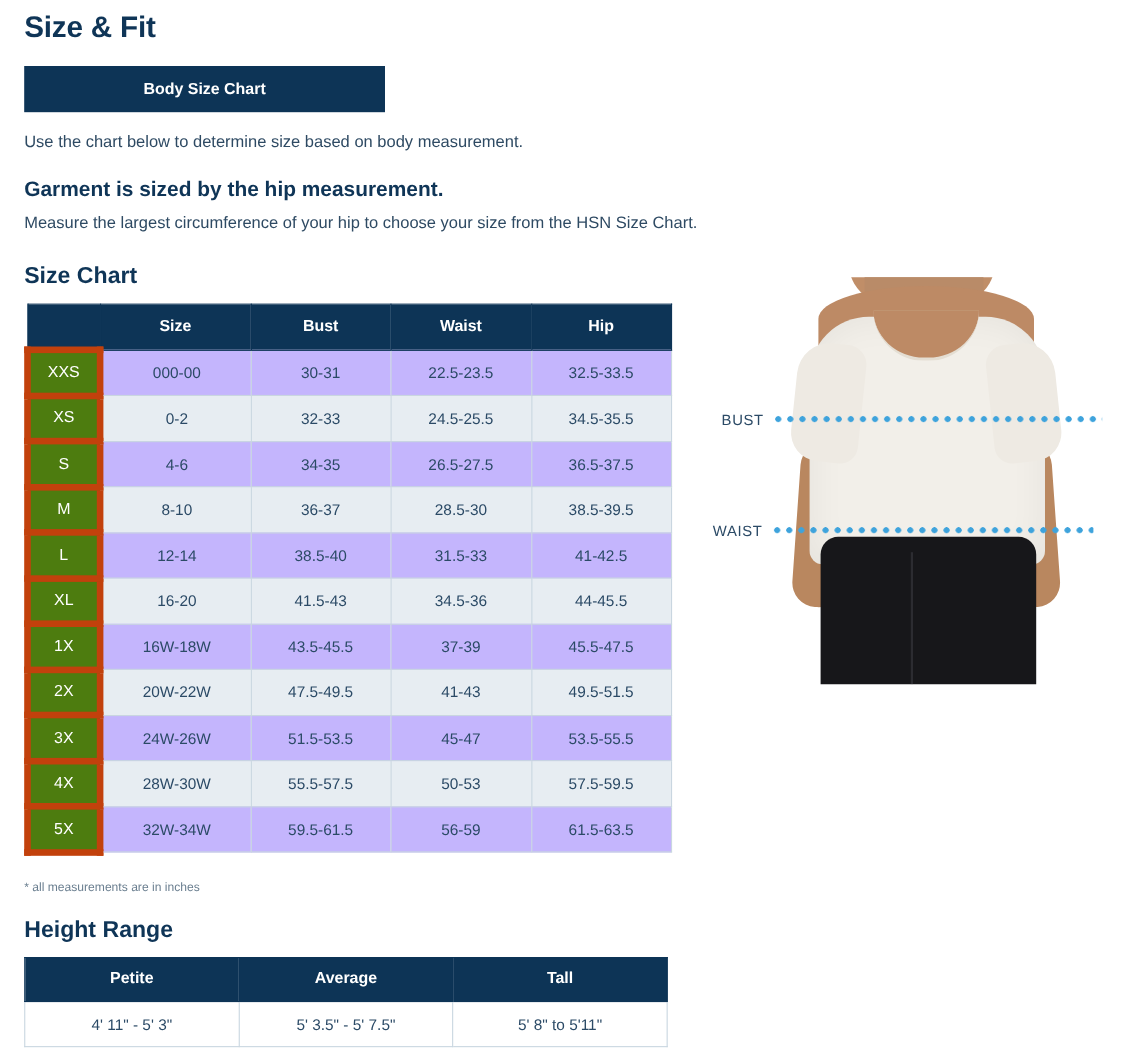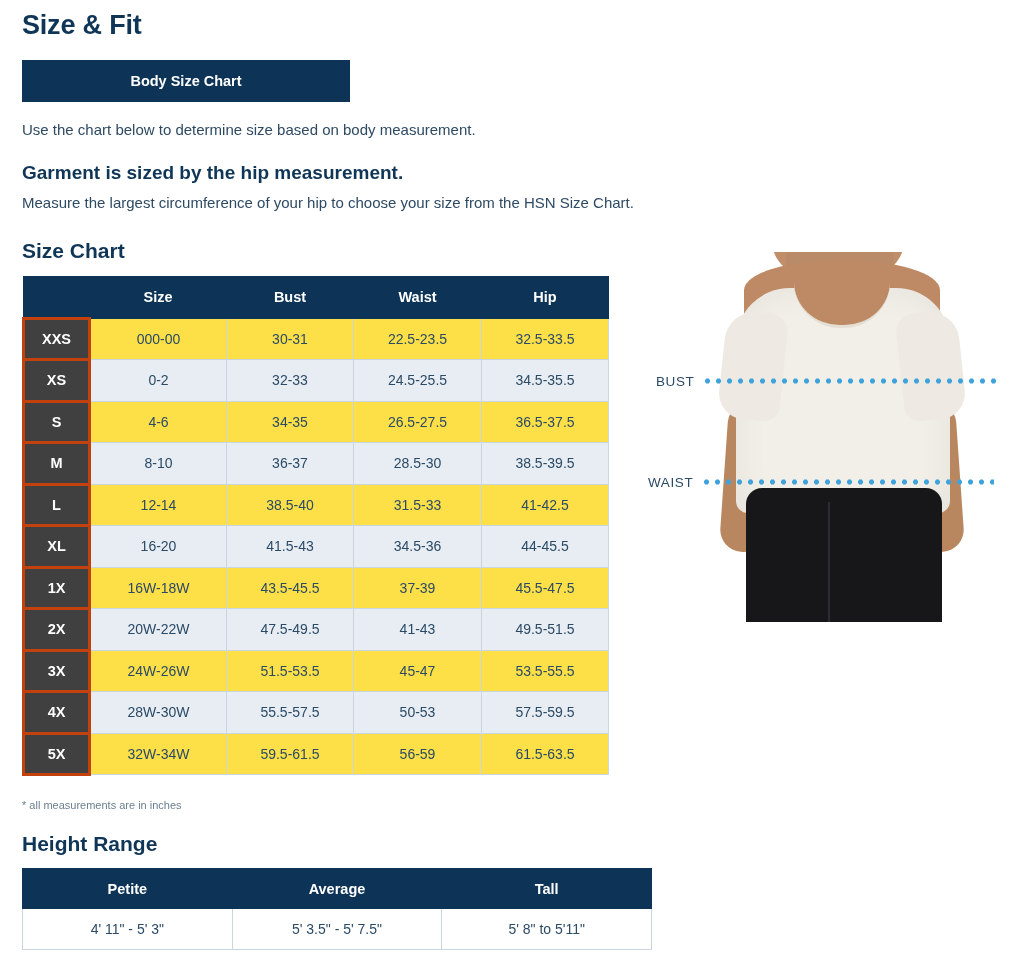--- a/index.html
+++ b/index.html
@@ -93,32 +93,32 @@
     background: #0d3456;
     color: #ffffff;
     font-weight: bold;
     border: 1px solid #0d3456;
     font-size: 14.5px;
   }
   table.size-chart thead th.corner {
     background: #0d3456;
   }
   table.size-chart td.rowhead {
-    background: #404040;
+    background: #4d7c0f;
     color: #ffffff;
-    font-weight: bold;
-    border: 3px solid #c2410c;
+    font-weight: normal;
+    border: 6px solid #c2410c;
     width: 66px;
     font-size: 14.5px;
   }
   table.size-chart tr.alt td:not(.rowhead) {
     background: #e7edf2;
   }
   table.size-chart tr:not(.alt) td:not(.rowhead) {
-    background: #fde047;
+    background: #c4b5fd;
   }
   table.size-chart col.c-size { width: 137px; }
   table.size-chart col.c-bust { width: 127px; }
   table.size-chart col.c-waist { width: 128px; }
   table.size-chart col.c-hip { width: 127px; }
 
   .footnote {
     margin-top: 23px;
     font-size: 11px;
     color: #6b7f90;
@@ -127,21 +127,21 @@
   h2.height-title {
     margin: 21px 0 0 0;
     font-size: 21px;
     font-weight: bold;
     color: #0f3557;
   }
 
   table.height-range {
     margin-top: 12px;
     border-collapse: collapse;
-    width: 630px;
+    width: 585px;
     table-layout: fixed;
   }
   table.height-range th {
     background: #0d3456;
     color: #ffffff;
     font-weight: bold;
     font-size: 14.5px;
     height: 40px;
     border: 1px solid #0d3456;
     text-align: center;

